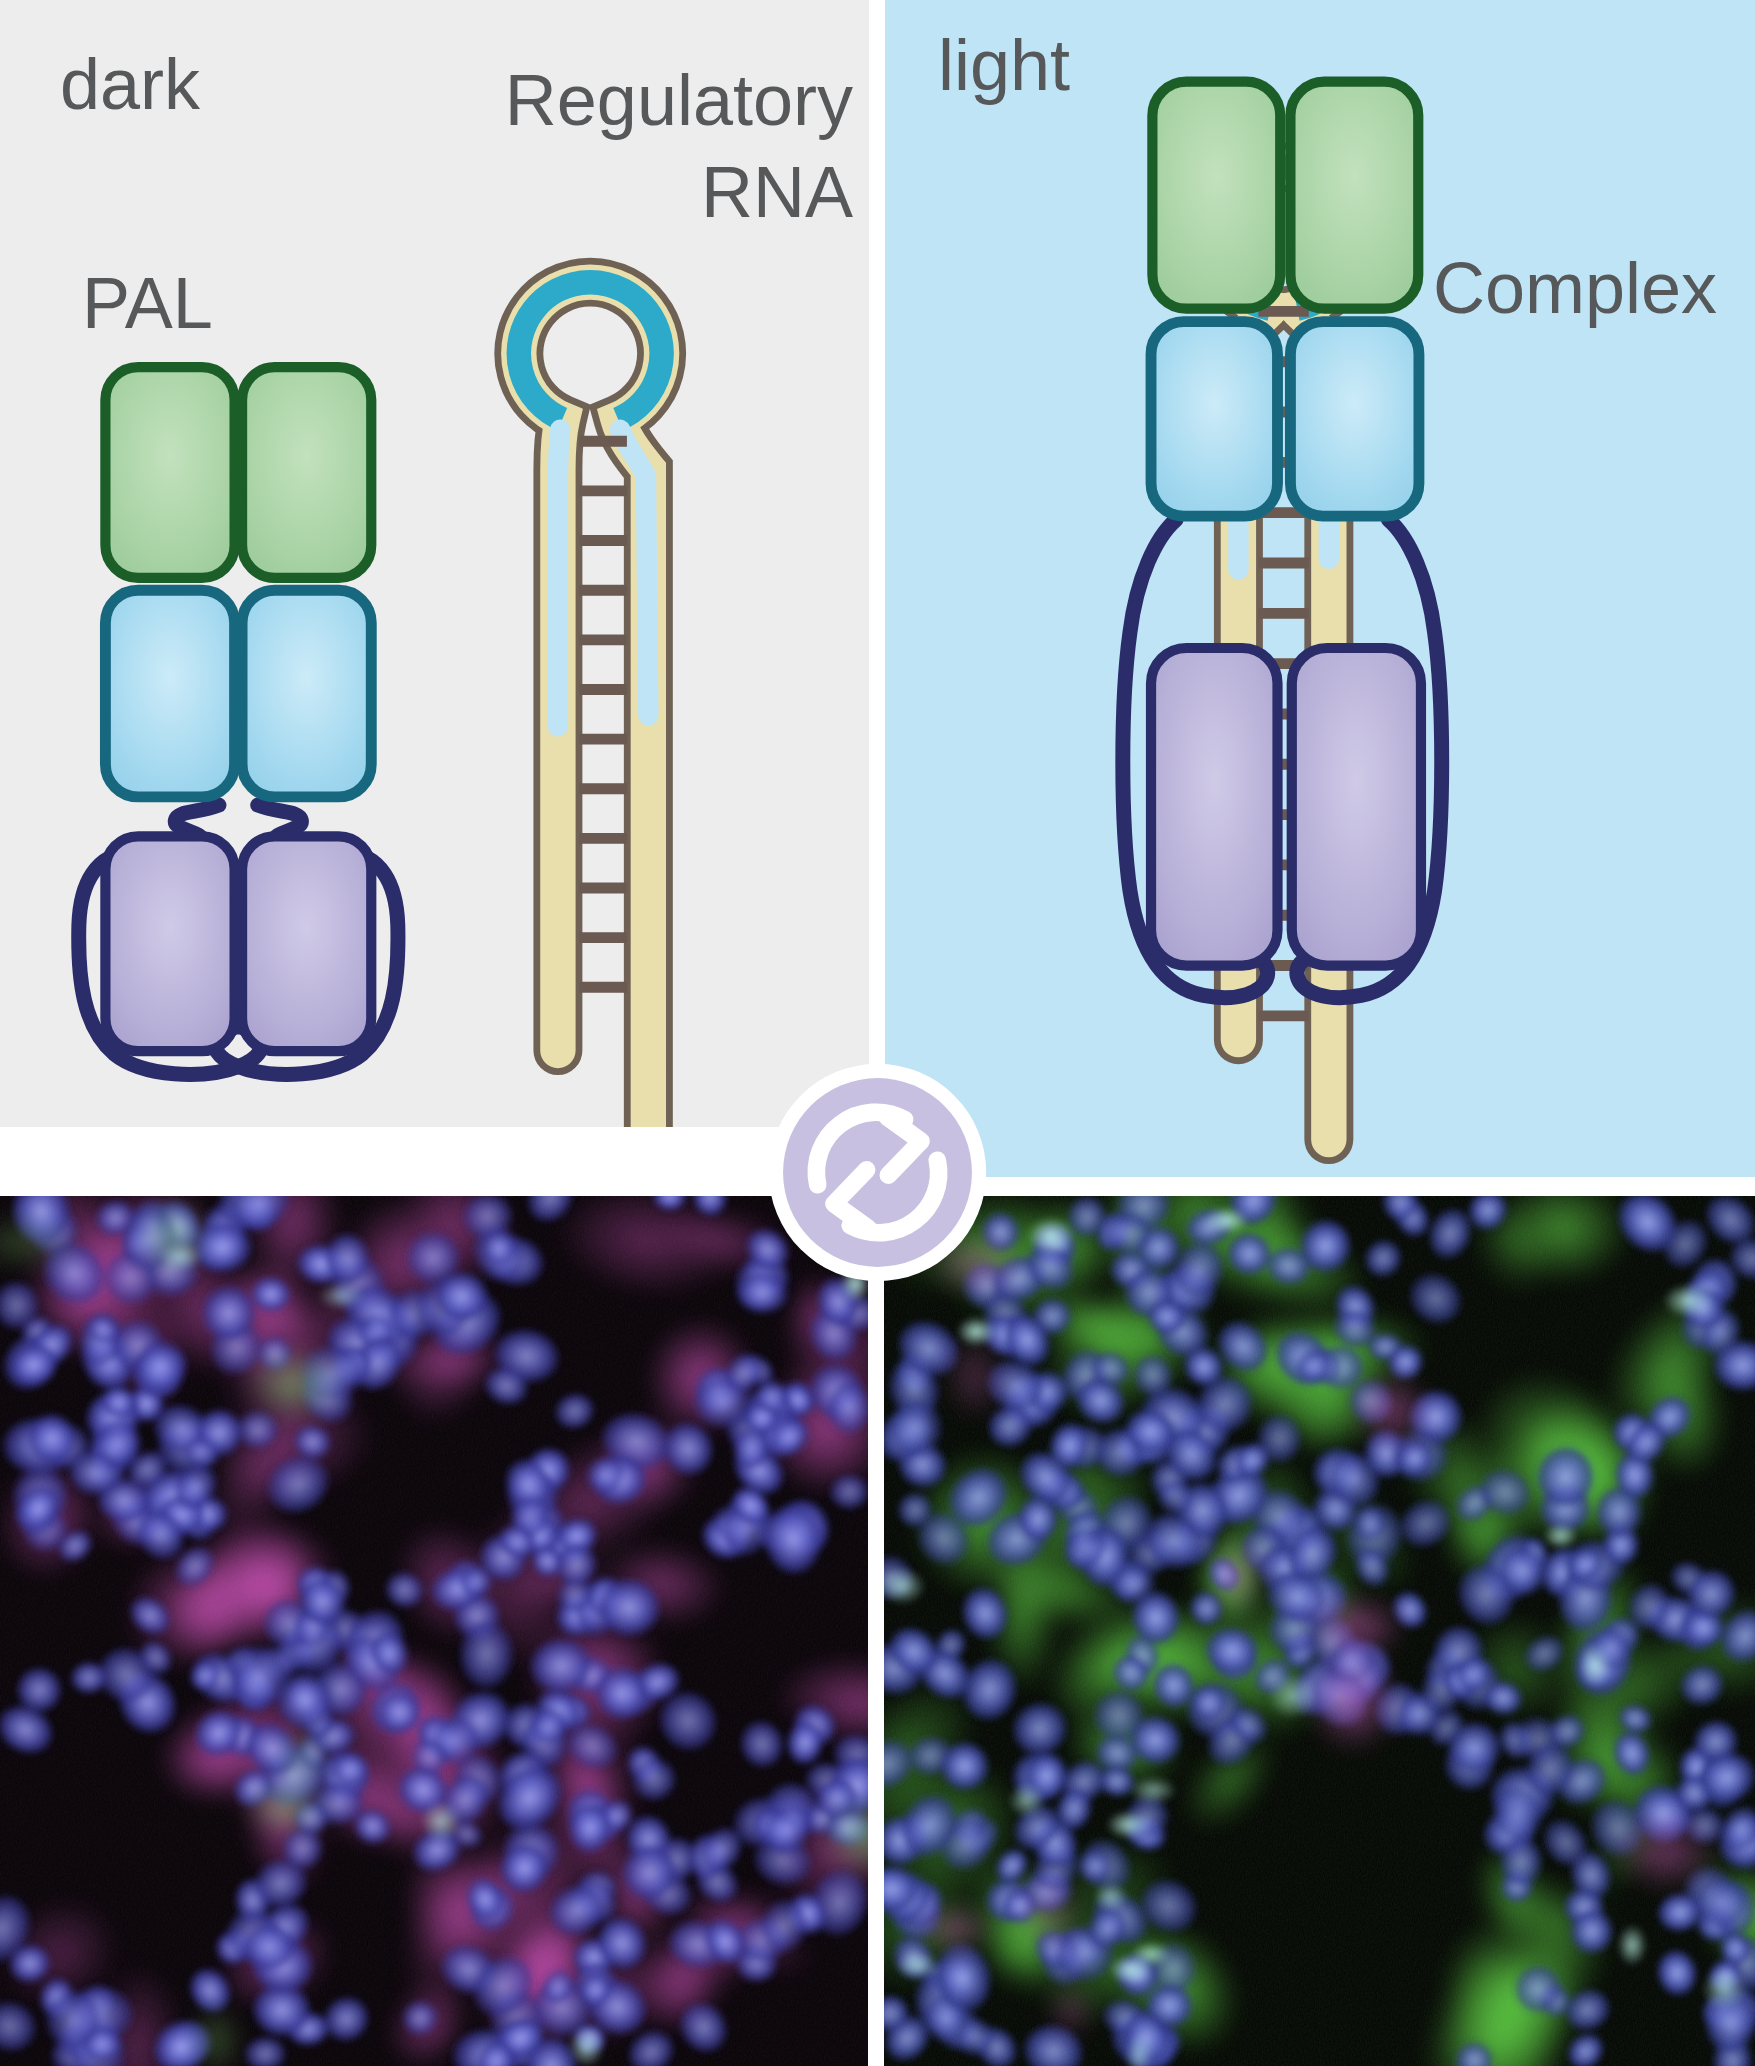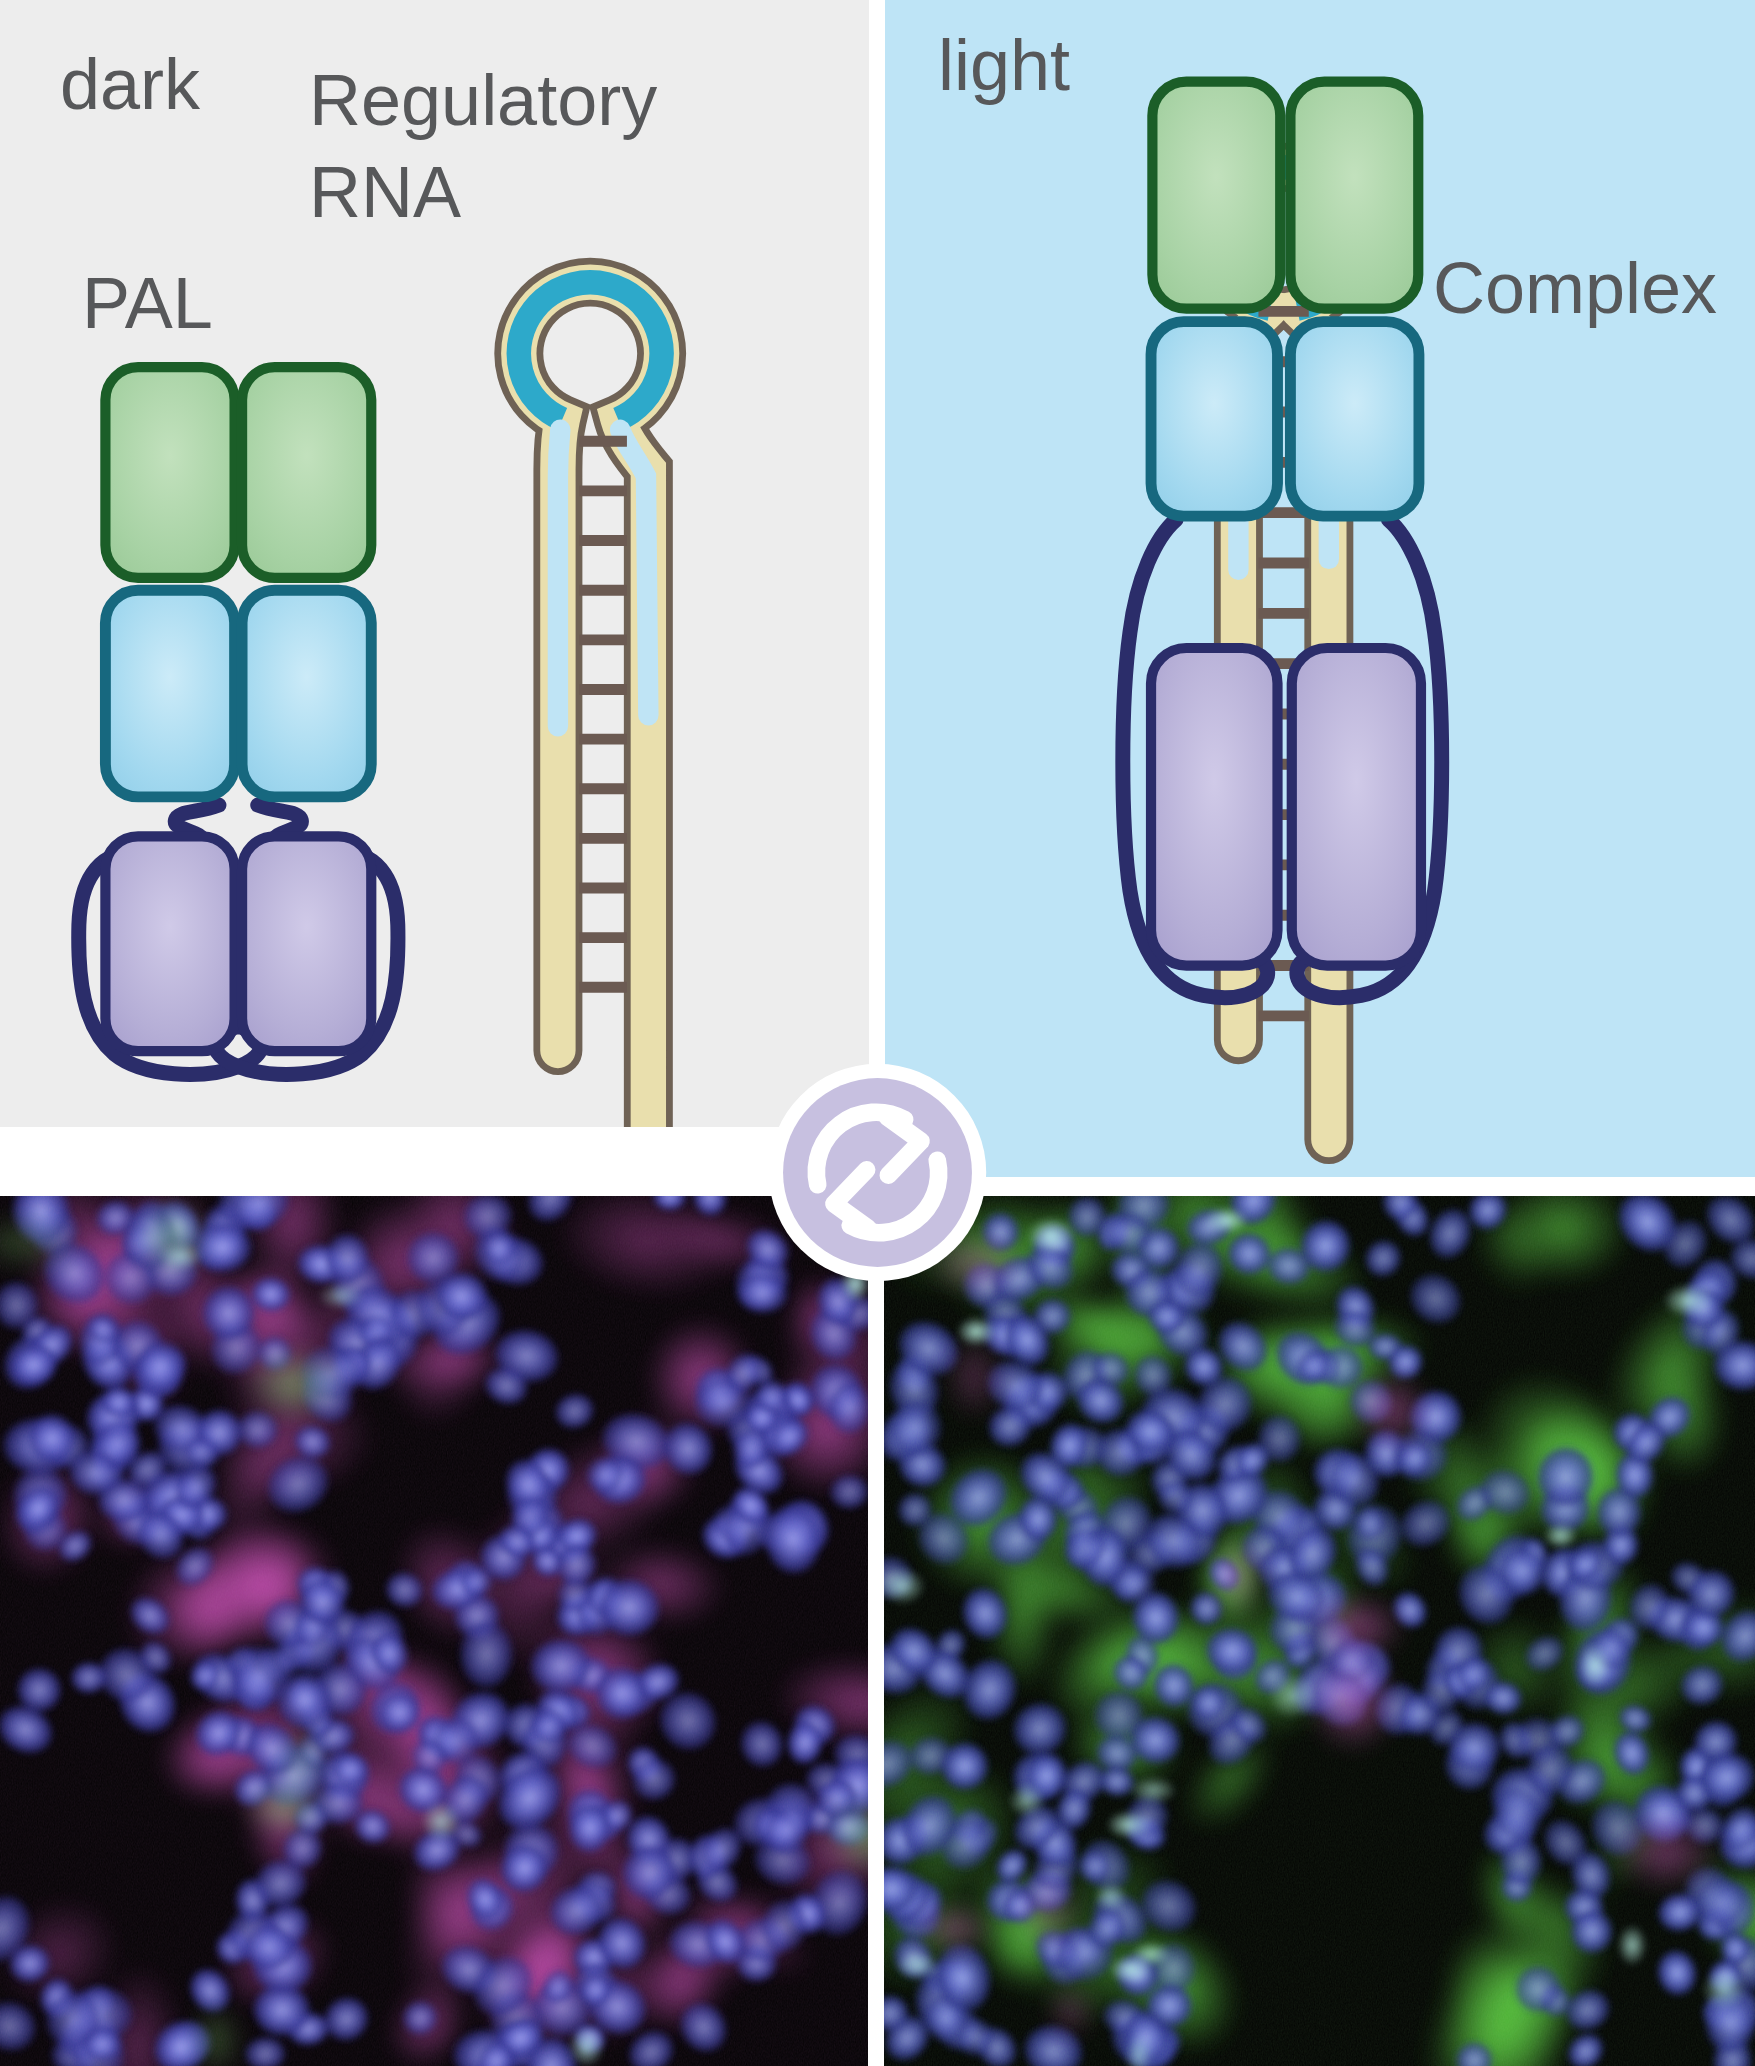--- a/index.html
+++ b/index.html
@@ -6,21 +6,21 @@
   .page{position:relative;width:1755px;height:2066px;background:#ffffff;overflow:hidden;
         font-family:"Liberation Sans",sans-serif;}
   .panel{position:absolute;overflow:hidden;}
   .panel-dark{left:0;top:0;width:869px;height:1127px;background:var(--c-bg-dark,#ededed);}
   .panel-light{left:885px;top:0;width:870px;height:1177px;background:var(--c-bg-light,#bee4f6);}
   .micro{position:absolute;top:1196px;height:871px;background:#000;}
   .micro-left{left:0;width:868px;}
   .micro-right{left:884px;width:871px;}
   .lbl{position:absolute;color:var(--c-text,#57585a);font-size:72px;line-height:1.28;
        letter-spacing:0px;white-space:nowrap;}
-  .lbl-center{text-align:left;white-space:normal;}
+  .lbl-center{text-align:right;white-space:normal;}
   .diagram-svg{position:absolute;left:0;top:0;}
   .cycle-icon{position:absolute;left:762px;top:1057px;width:231px;height:231px;z-index:5;}
 </style>
 </head>
 <body>
 
 <div class="page">
 
   <div class="panel panel-dark">
     <svg class="diagram-svg" width="869" height="1177" viewBox="0 0 1278 1731">

